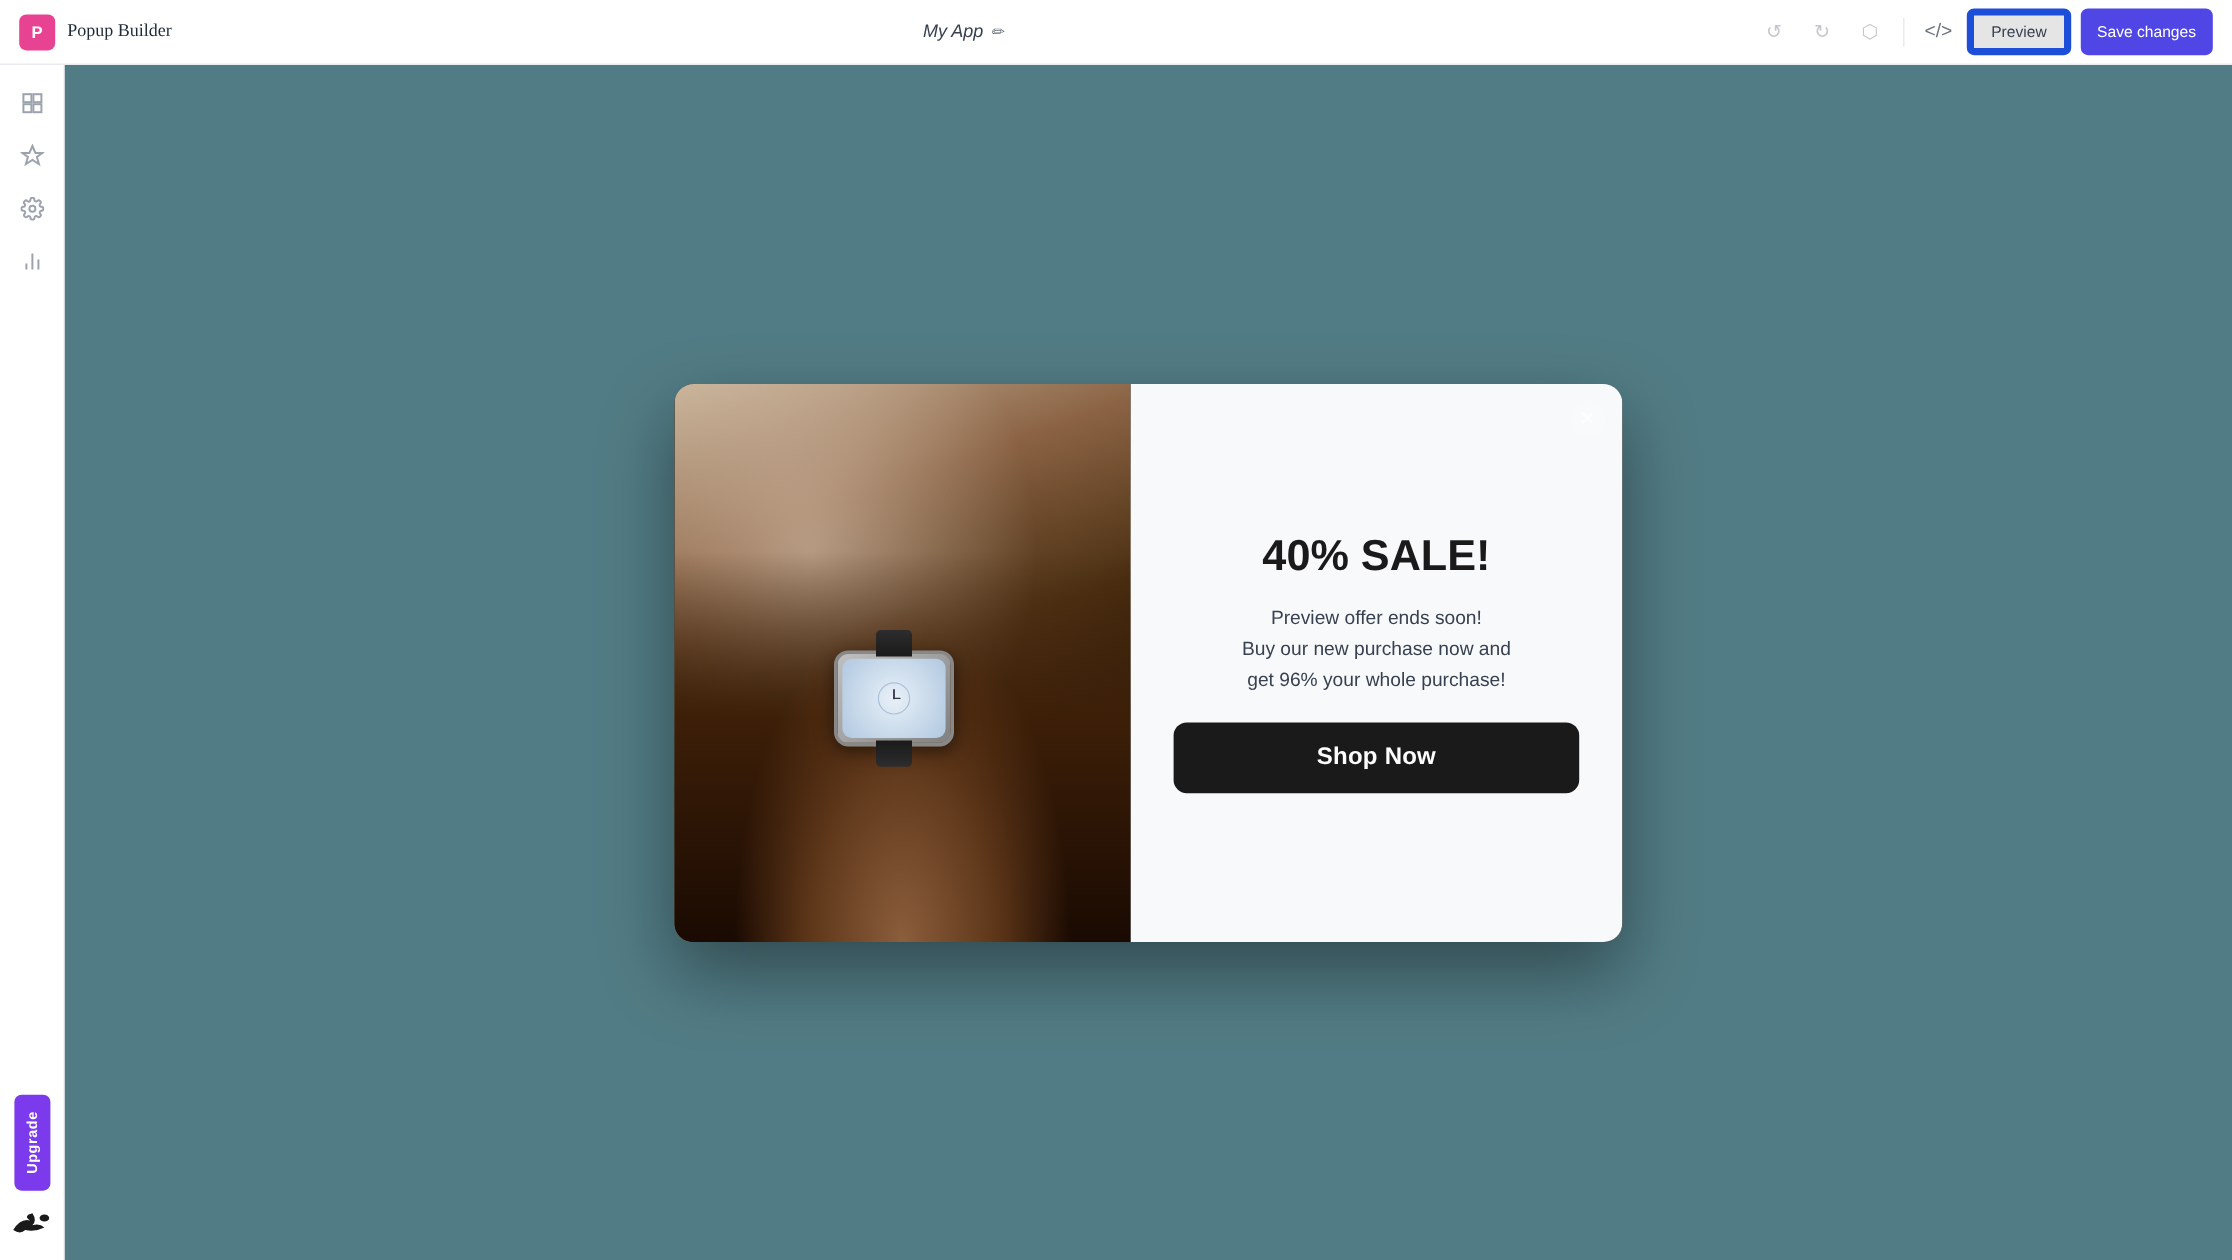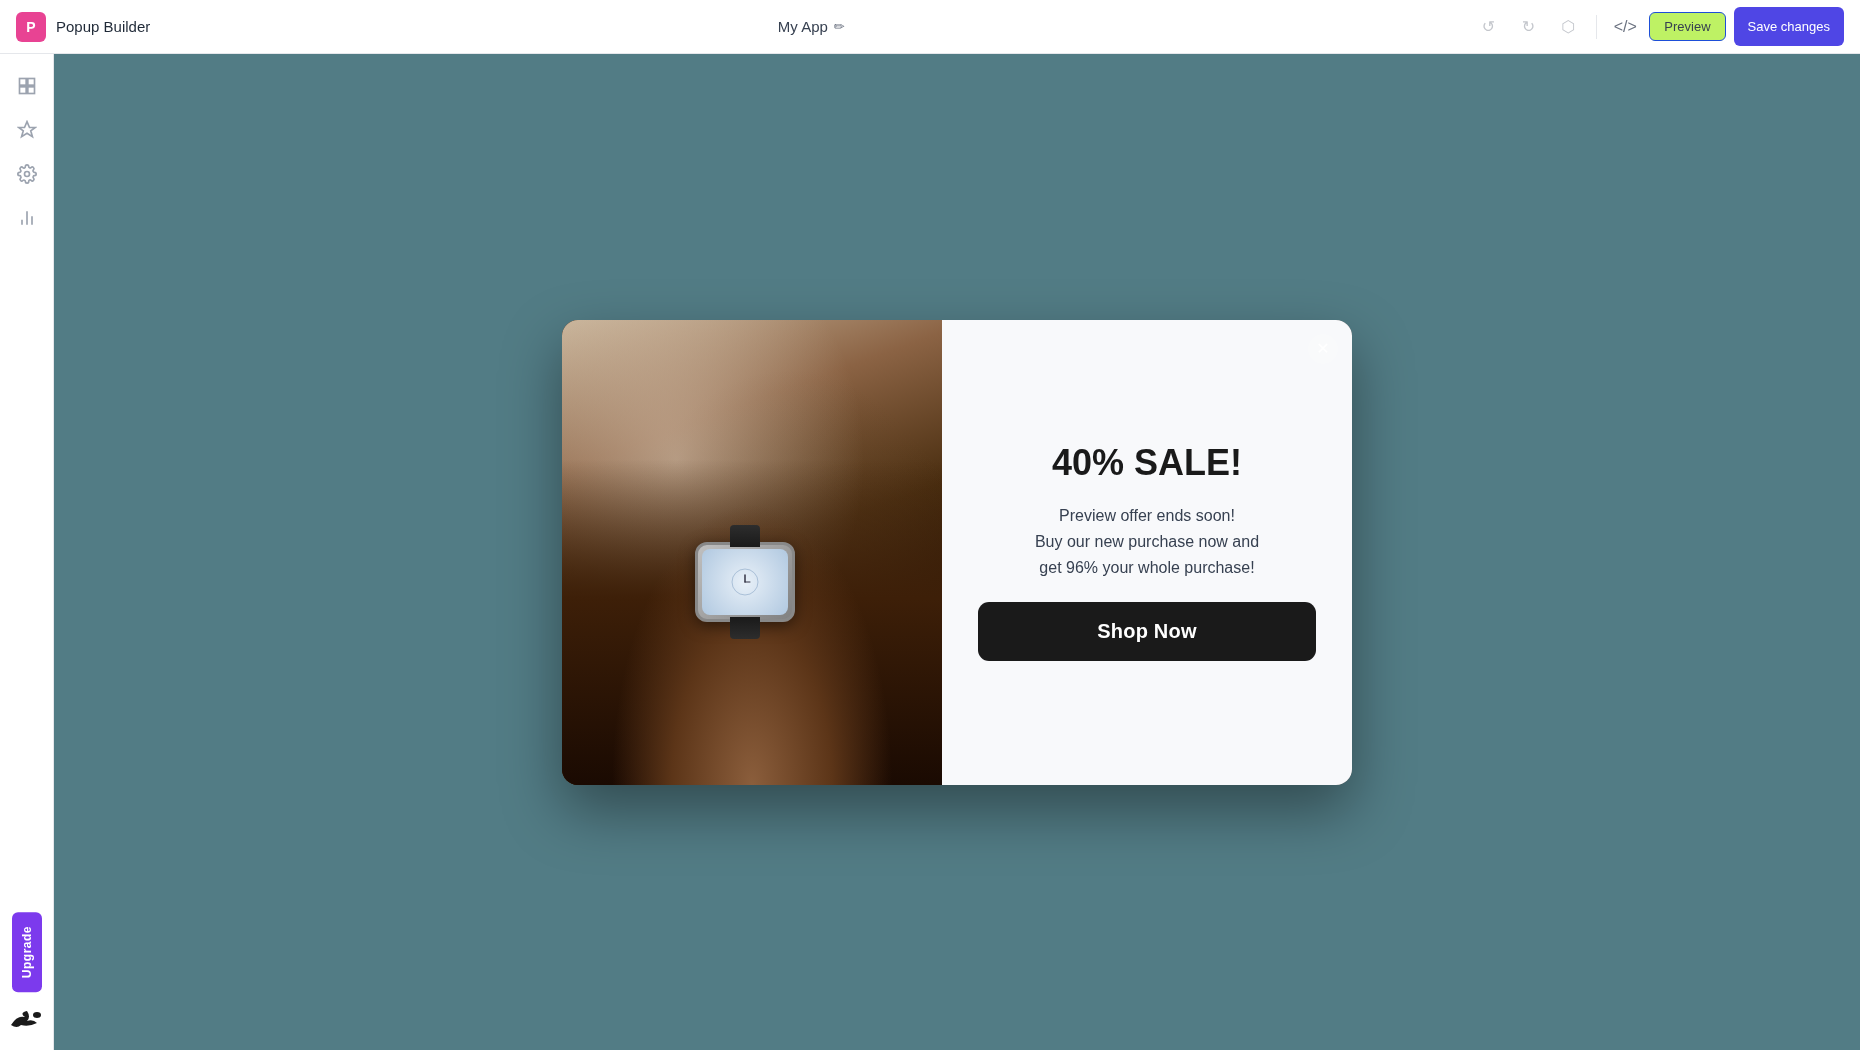--- a/index.html
+++ b/index.html
@@ -15,32 +15,32 @@
       justify-content: space-between;
       padding: 0 16px;
       flex-shrink: 0;
       z-index: 10;
     }
     .header-left { display: flex; align-items: center; gap: 10px; }
     .app-logo {
       width: 30px; height: 30px; background: #e84393; border-radius: 6px;
       display: flex; align-items: center; justify-content: center; color: white; font-weight: bold; font-size: 14px;
     }
-    .app-name { font-size: 15px; font-weight: 500; color: #1f2937; }
-    .header-center { display: flex; align-items: center; gap: 6px; color: #374151; font-size: 15px; }
+    .app-name { font-size: 15px; font-weight: 500; color: #1f2937; font-family: Liberation Serif, serif; }
+    .header-center { display: flex; align-items: center; gap: 6px; color: #374151; font-size: 15px; font-style: italic; }
     .pencil-icon { font-size: 13px; color: #6b7280; cursor: pointer; }
     .header-right { display: flex; align-items: center; gap: 8px; }
     .icon-btn {
       width: 32px; height: 32px; background: transparent; border: none; cursor: pointer;
       display: flex; align-items: center; justify-content: center; color: #6b7280; font-size: 16px; border-radius: 4px;
     }
     .icon-btn.disabled { opacity: 0.4; cursor: default; }
     .divider-v { width: 1px; height: 24px; background: #e5e7eb; margin: 0 4px; }
     .btn-preview {
-      padding: 6px 14px; border: 1px solid #1d4ed8; background: #bef264; border-radius: 6px;
+      padding: 6px 14px; border: 6px solid #1d4ed8; background: #e5e5e5; border-radius: 6px;
       font-size: 13px; color: #374151; cursor: pointer; font-weight: 500;
     }
     .btn-save {
       padding: 12px 14px; background: #4f46e5; border: none; border-radius: 6px;
       font-size: 13px; color: white; cursor: pointer; font-weight: 500;
     }
 
     
     .main-layout { display: flex; flex: 1; overflow: hidden; }
 

